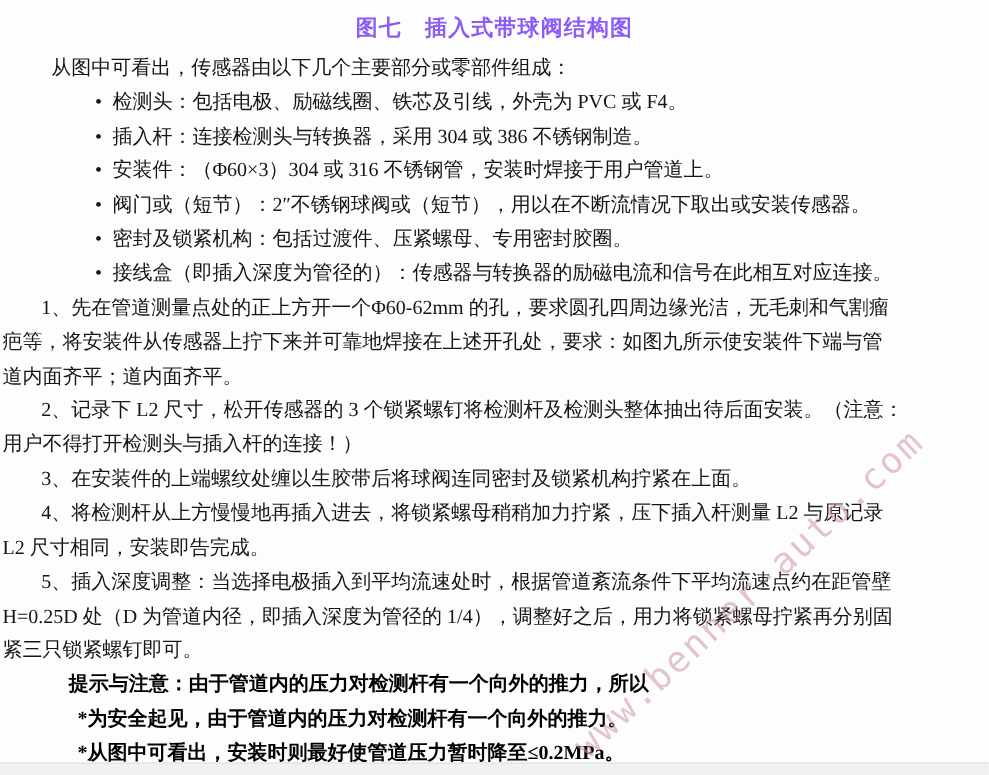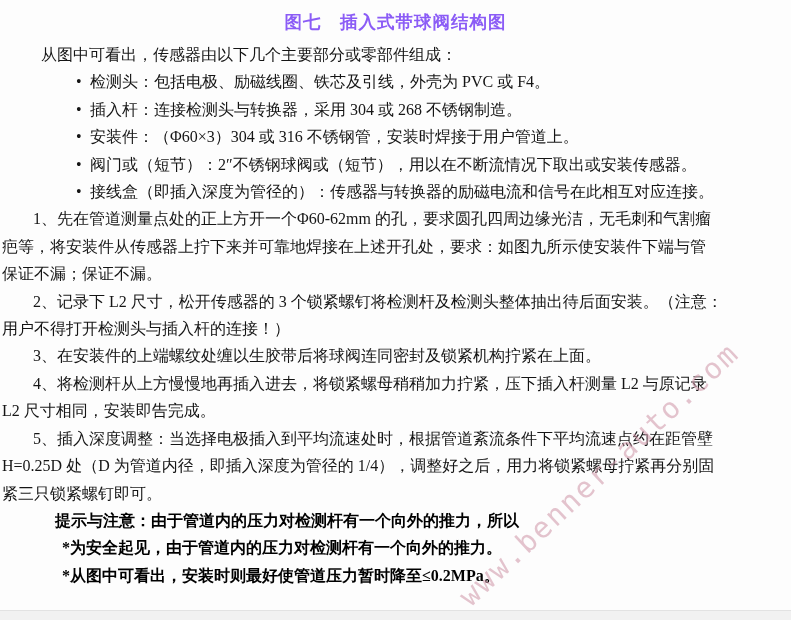--- a/index.html
+++ b/index.html
@@ -56,28 +56,29 @@
 </head>
 <body>
 
 <div class="page">
 
   <div class="doc-title">图七　插入式带球阀结构图</div>
 
   <div class="line indent-intro">从图中可看出，传感器由以下几个主要部分或零部件组成：</div>
 
   <div class="line bullet-line"><span class="bullet-glyph">•</span><span>检测头：包括电极、励磁线圈、铁芯及引线，外壳为 PVC 或 F4。</span></div>
-  <div class="line bullet-line"><span class="bullet-glyph">•</span><span>插入杆：连接检测头与转换器，采用 304 或 268 不锈钢制造。</span></div>
+  <div class="line bullet-line"><span class="bullet-glyph">•</span><span>插入杆：连接检测头与转换器，采用 304 或 386 不锈钢制造。</span></div>
   <div class="line bullet-line"><span class="bullet-glyph">•</span><span>安装件：（Φ60×3）304 或 316 不锈钢管，安装时焊接于用户管道上。</span></div>
   <div class="line bullet-line"><span class="bullet-glyph">•</span><span>阀门或（短节）：2″不锈钢球阀或（短节），用以在不断流情况下取出或安装传感器。</span></div>
+  <div class="line bullet-line"><span class="bullet-glyph">•</span><span>密封及锁紧机构：包括过渡件、压紧螺母、专用密封胶圈。</span></div>
   <div class="line bullet-line"><span class="bullet-glyph">•</span><span>接线盒（即插入深度为管径的）：传感器与转换器的励磁电流和信号在此相互对应连接。</span></div>
 
   <div class="line step-first">1、先在管道测量点处的正上方开一个Φ60-62mm 的孔，要求圆孔四周边缘光洁，无毛刺和气割瘤</div>
   <div class="line cont">疤等，将安装件从传感器上拧下来并可靠地焊接在上述开孔处，要求：如图九所示使安装件下端与管</div>
-  <div class="line cont">保证不漏；保证不漏。</div>
+  <div class="line cont">道内面齐平；道内面齐平。</div>
 
   <div class="line step-first">2、记录下 L2 尺寸，松开传感器的 3 个锁紧螺钉将检测杆及检测头整体抽出待后面安装。（注意：</div>
   <div class="line cont">用户不得打开检测头与插入杆的连接！）</div>
 
   <div class="line step-first">3、在安装件的上端螺纹处缠以生胶带后将球阀连同密封及锁紧机构拧紧在上面。</div>
 
   <div class="line step-first">4、将检测杆从上方慢慢地再插入进去，将锁紧螺母稍稍加力拧紧，压下插入杆测量 L2 与原记录</div>
   <div class="line cont">L2 尺寸相同，安装即告完成。</div>
 
   <div class="line step-first">5、插入深度调整：当选择电极插入到平均流速处时，根据管道紊流条件下平均流速点约在距管壁</div>

